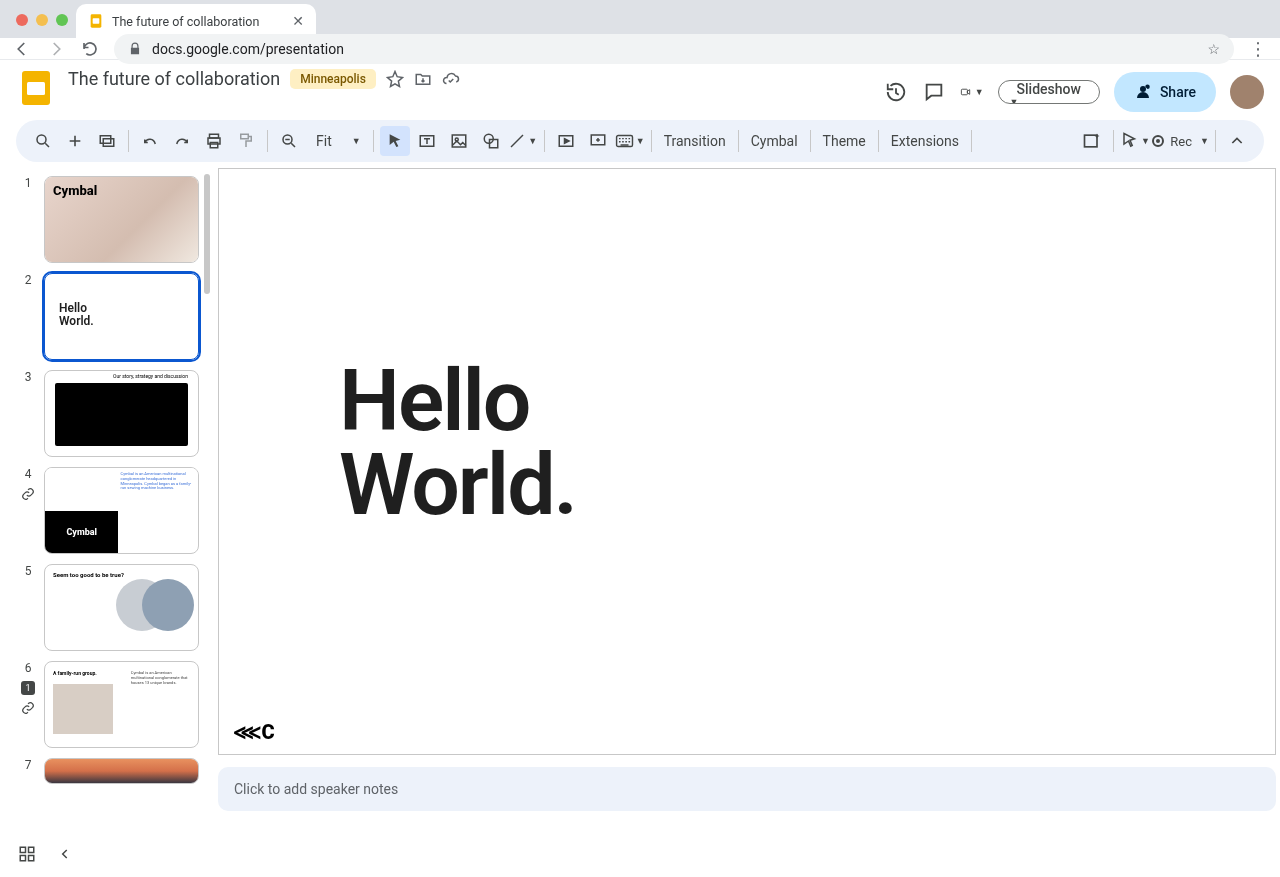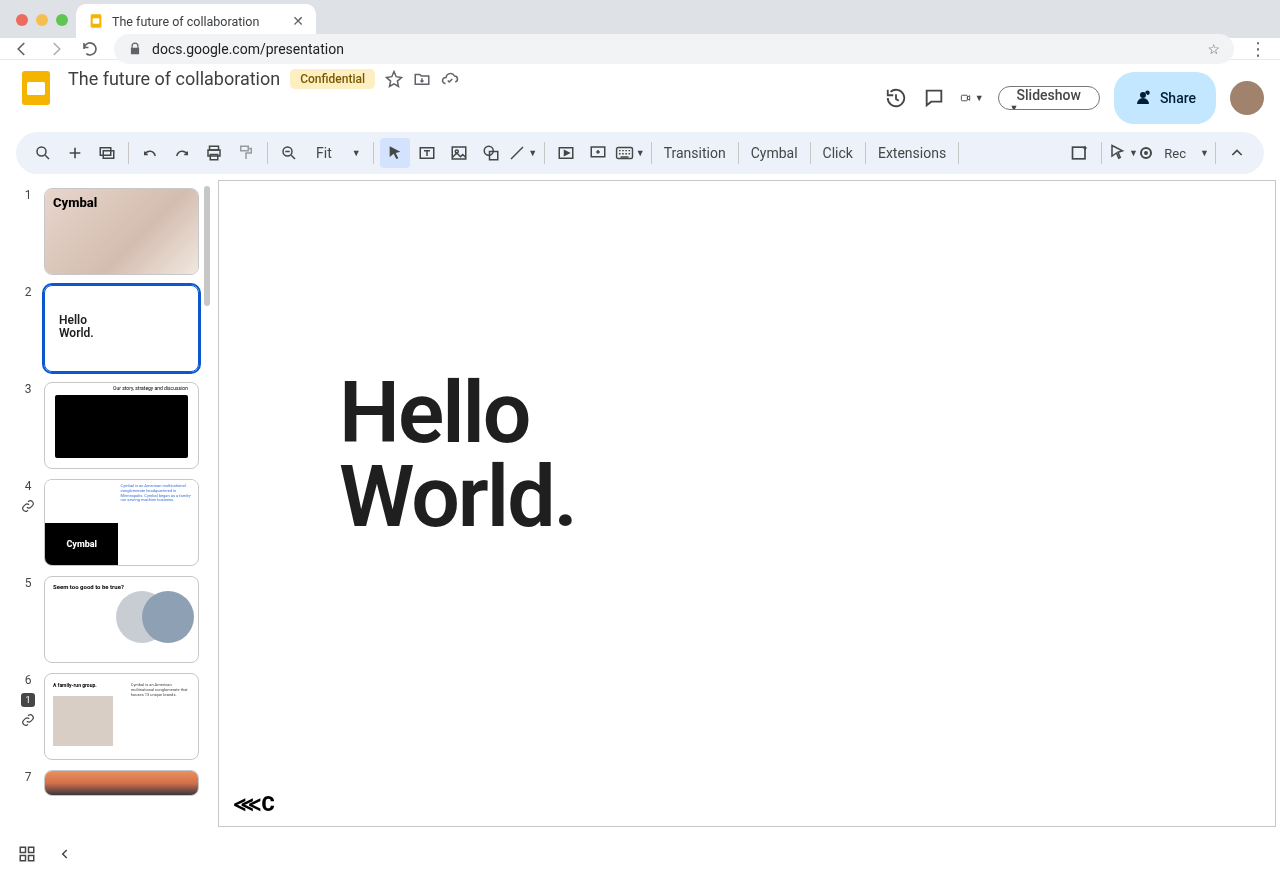--- a/index.html
+++ b/index.html
@@ -30,31 +30,31 @@
 .title-icon { width:18px; height:18px; color:#5f6368; }
 .menu-row { display: flex; gap: 4px; padding-top: 2px; }
 .menu-item { font-size: 14px; color: #202124; padding: 4px 8px; border-radius: 4px; }
 
 .header-right { display: flex; align-items: center; gap: 14px; padding-top: 4px; }
 .hr-icon { width: 24px; height: 24px; color: #444746; display:flex; align-items:center; justify-content:center; position:relative;}
 .meet-btn { display:flex; align-items:center; gap:2px; }
 .slideshow-split { display: flex; border: 1px solid #747775; border-radius: 20px; overflow: hidden; height:24px;flex-direction:column; }
 .slideshow-main { padding: 0 18px; display:flex; align-items:center; font-size:14px; color:#444746; font-weight:500;}
 .slideshow-arrow { padding: 0 8px; border-left: 1px solid #747775; display:flex; align-items:center; color:#444746;}
-.share-btn { background: #c2e7ff; border-radius: 20px; padding: 0 20px; height:52px; display:flex; align-items:center; gap:8px; font-size:14px; font-weight:500; color:#001d35;}
+.share-btn { background: #c2e7ff; border-radius: 20px; padding: 0 20px; height:40px; display:flex; align-items:center; gap:8px; font-size:14px; font-weight:500; color:#001d35;}
 .avatar { width: 34px; height: 34px; border-radius: 50%; background: #a0826d; }
 
 
 .toolbar { margin: 8px 16px 0 16px; background: #edf2fa; border-radius: 24px; height: 42px; display: flex; align-items: center; padding: 0 12px; gap: 2px; }
 .tbtn { width: 30px; height: 30px; display:flex; align-items:center; justify-content:center; color:#444746; border-radius:4px;}
 .tbtn.sel { background:#d3e3fd; }
 .tdiv { width:1px; height:22px; background:#c7c7c7; margin: 0 4px;}
 .tlabel { font-size:14px; color:#444746; padding: 0 6px;}
 .zoom-sel { display:flex; align-items:center; gap:18px; padding: 0 6px 0 10px; font-size:14px; color:#444746; border-bottom:1px solid transparent;}
-.rec-pill { display:flex; align-items:center; gap:12px; font-size:13px; color:#444746;}
+.rec-pill { display:flex; align-items:center; gap:6px; font-size:13px; color:#444746;}
 .rec-dot { width:12px; height:12px; border:2px solid #444746; border-radius:50%; display:inline-flex; align-items:center; justify-content:center;}
 .rec-dot::after{content:""; width:4px; height:4px; background:#444746; border-radius:50%;}
 .spacer { flex: 1; }
 
 
 .workspace { display: flex; height: calc(877px - 38px - 38px - 56px - 50px - 48px); margin-top:6px;}
 
 .workspace { height: 647px; }
 
 .film-strip { width: 212px; padding: 8px 4px 0 18px; overflow-y: auto; position:relative;}
@@ -148,21 +148,21 @@
 <div class="app-header">
   <div class="slides-logo">
     <svg viewBox="0 0 40 40" width="40" height="40">
         <rect x="6" y="3" width="28" height="34" rx="3" fill="#f4b400"></rect>
         <rect x="11" y="14" width="18" height="13" rx="1.5" fill="#fff"></rect>
       </svg>
   </div>
   <div class="title-menus">
     <div class="title-row">
       <span class="doc-title">The future of collaboration</span>
-      <span class="badge">Confidential</span>
+      <span class="badge">Minneapolis</span>
       <svg class="title-icon" viewBox="0 0 24 24" fill="none" stroke="#5f6368" stroke-width="2">
           <path d="M12 2l2.9 6.9L22 10l-5.5 4.8L18 22l-6-3.6L6 22l1.5-7.2L2 10l7.1-1.1z"></path>
         </svg>
       <svg class="title-icon" viewBox="0 0 24 24" fill="none" stroke="#5f6368" stroke-width="2">
           <path d="M3 6h6l2 2h10v11H3z"></path>
           <path d="M12 11v5m0 0l-2-2m2 2l2-2"></path>
         </svg>
       <svg class="title-icon" viewBox="0 0 24 24" fill="none" stroke="#5f6368" stroke-width="2">
           <path d="M6 18a4 4 0 1 1 .7-7.95A6 6 0 0 1 18 8a4 4 0 0 1 1 7.87"></path>
           <path d="M9 14l2 2 4-4"></path>
@@ -307,21 +307,21 @@
         <rect x="2" y="2" width="20" height="14" rx="2"></rect>
         <path d="M5 6h2M9 6h2M13 6h2M17 6h2M5 10h2M9 10h2M13 10h2M17 10h2M7 14h10"></path>
       </svg>
       <span class="drop-tri">▼</span>
     </div>
   <div class="tdiv"></div>
   <span class="tlabel">Transition</span>
   <div class="tdiv"></div>
   <span class="tlabel">Cymbal</span>
   <div class="tdiv"></div>
-  <span class="tlabel">Click</span>
+  <span class="tlabel">Theme</span>
   <div class="tdiv"></div>
   <span class="tlabel">Extensions</span>
   <div class="tdiv"></div>
   <div class="spacer"></div>
   <div class="tbtn">
       <svg width="20" height="20" viewBox="0 0 24 24" fill="none" stroke="#444746" stroke-width="2">
         <rect x="3" y="5" width="15" height="14"></rect>
         <path d="M18 3l1 2 2 1-2 1-1 2-1-2-2-1 2-1z" fill="#444746" stroke="none"></path>
       </svg>
     </div>
@@ -428,20 +428,23 @@
       </div>
     </div>
   <div class="canvas-area">
     <div class="slide-canvas">
       <div class="slide-content">
         <div class="slide-text">Hello</div>
         <div class="slide-text">World.</div>
       </div>
       <div class="slide-logo-corner">⋘C</div>
     </div>
+    <div class="speaker-notes">
+      <span>Click to add speaker notes</span>
+    </div>
   </div>
 </div>
 
 <div class="bottom-left-ctrl">
   <div>
       <svg width="18" height="18" viewBox="0 0 24 24" fill="none" stroke="#444746" stroke-width="2">
         <rect x="3" y="3" width="7" height="7"></rect>
         <rect x="14" y="3" width="7" height="7"></rect>
         <rect x="3" y="14" width="7" height="7"></rect>
         <rect x="14" y="14" width="7" height="7"></rect>

